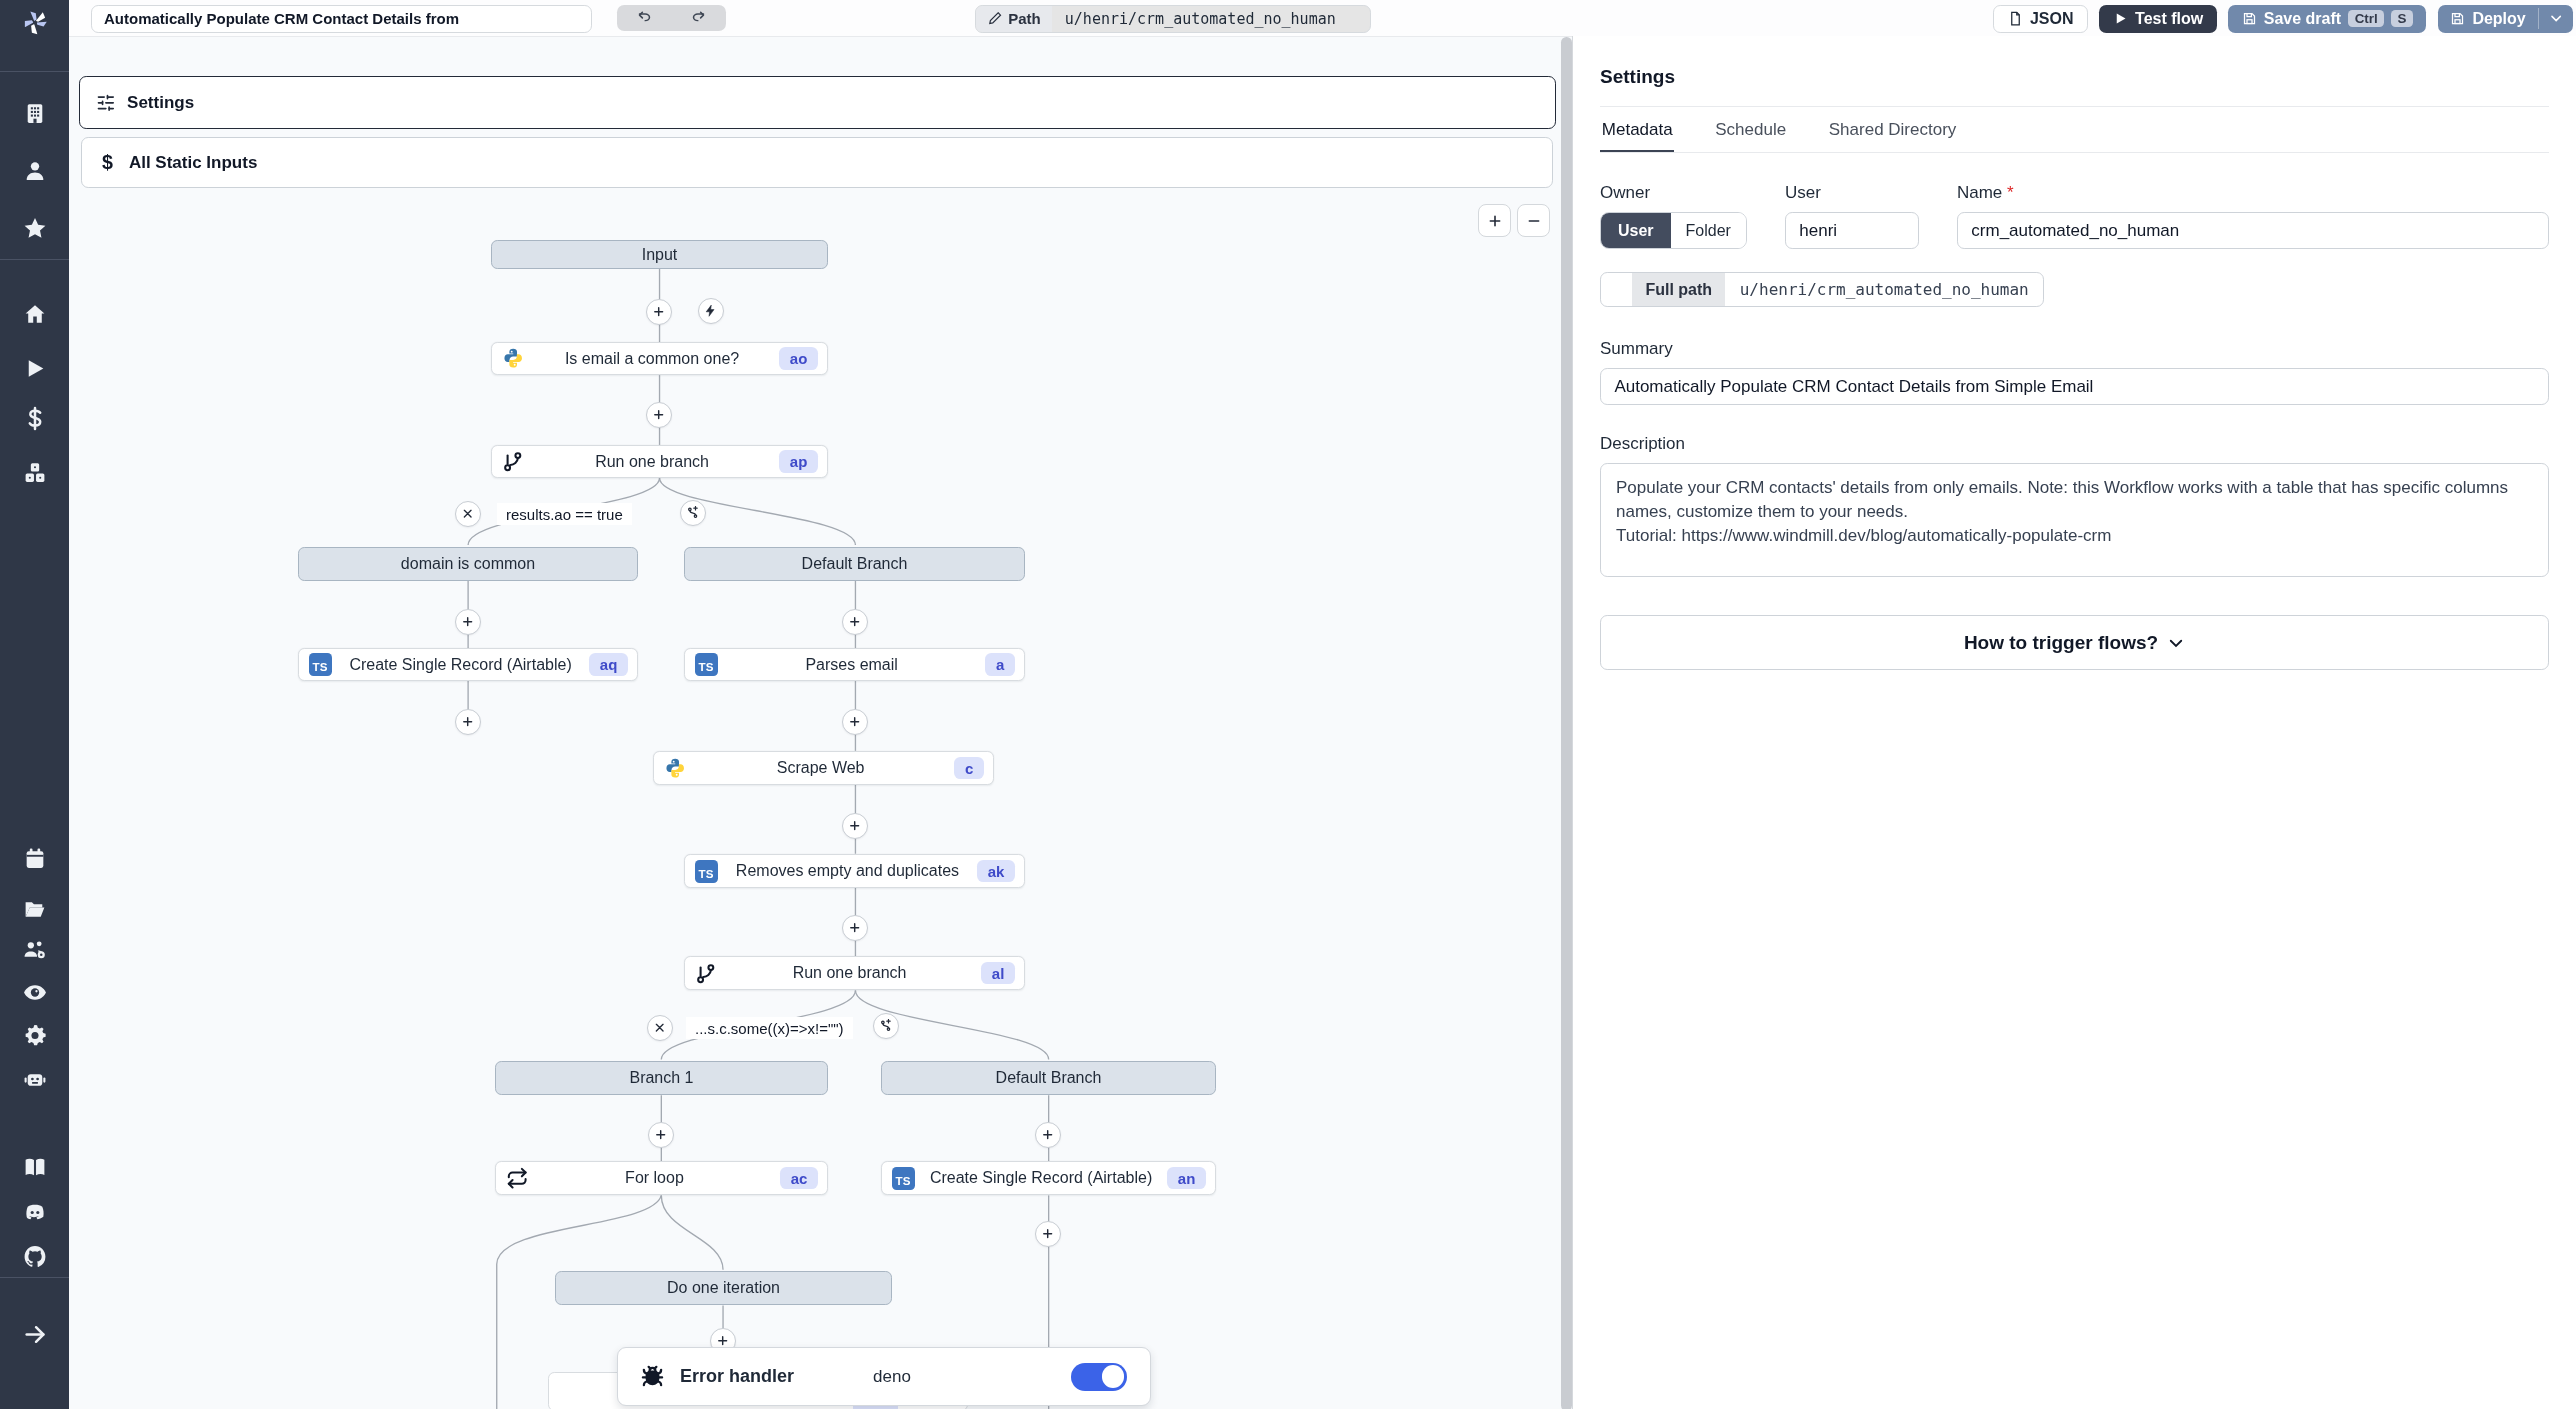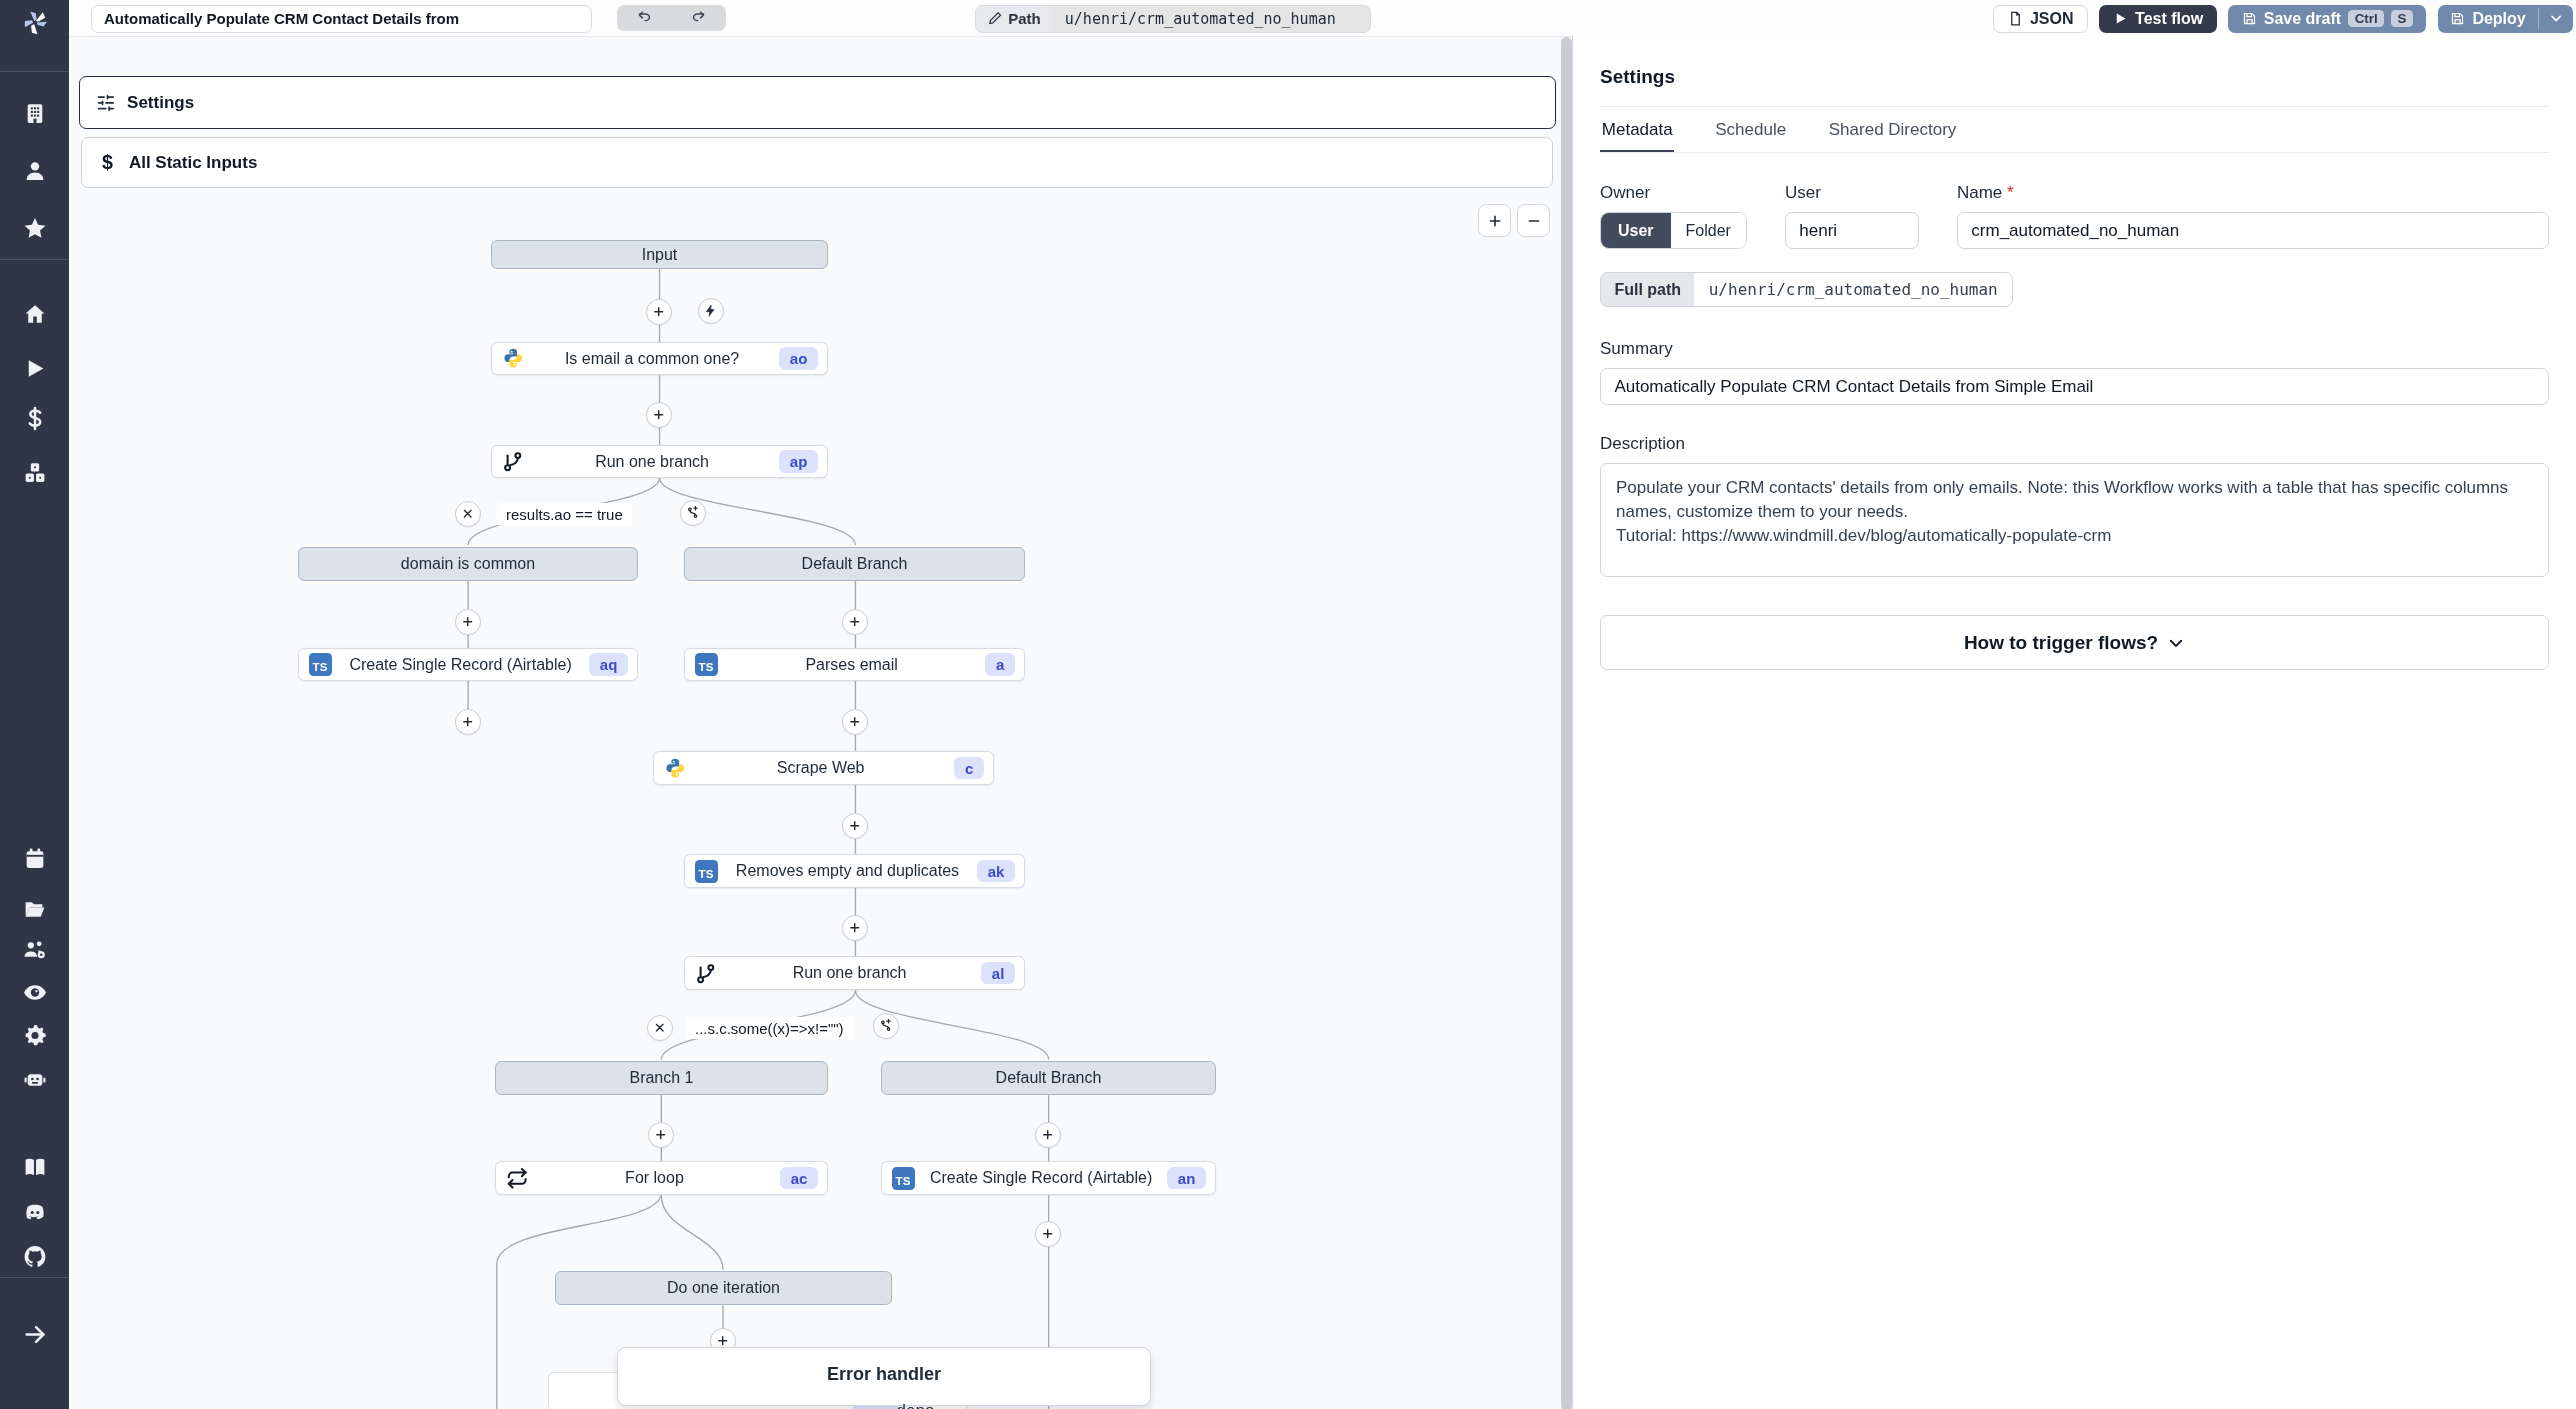--- a/index.html
+++ b/index.html
@@ -69,21 +69,21 @@
   .node.gray { background:#dbe2ea; border:0.9px solid #a8b5c2; justify-content:center; box-shadow:none; }
   .node.gray .nlabel { flex:none; font-size:16px; }
   .circ { position:absolute; width:26px; height:26px; border-radius:50%; background:#fff;
     border:0.9px solid #c8cdd3; display:flex; align-items:center; justify-content:center;
     transform:translate(-50%,-50%); z-index:3; box-shadow:0 0.9px 1.8px rgba(16,24,40,.06); }
   .circ svg { width:13.4px; height:13.4px; stroke:#232a38; }
   .condlabel { position:absolute; background:#fff; padding:2.7px 9px; font-size:15px; color:#111827;
     z-index:3; white-space:nowrap; }
   .errorhandler { position:absolute; left:548px; top:1310px; width:534px; height:59px; background:#fff;
     border:0.9px solid #d4d8dd; border-radius:9px; box-shadow:0 3.6px 9px rgba(16,24,40,.12);
-    display:flex; align-items:center; padding:0 23px; gap:16px; z-index:5;flex-direction:column; }
+    display:flex; align-items:center; padding:0 23px; gap:16px; z-index:5; }
   .errorhandler .ehlabel { font-weight:bold; font-size:18px; }
   .errorhandler .ehlang { font-size:17px; color:#1f2937; margin-left:63px; }
   .toggle { margin-left:auto; width:56px; height:28px; border-radius:14.3px; background:#3b63e8; position:relative; }
   .toggle::after { content:""; position:absolute; right:2.7px; top:2.7px; width:22.4px; height:22.4px;
     border-radius:50%; background:#fff; }
   .ghostnode { position:absolute; left:479px; top:1335px; width:420px; height:39px; background:#fff;
     border:0.9px solid #d8dce0; border-radius:6.3px; display:flex; align-items:center; padding:0 10.7px; z-index:4; }
   .ghostnode .nbadge { position:absolute; left:304px; top:23px; width:45px; height:23px; }
   
   .rpanel { position:absolute; left:1572px; top:36px; width:1004px; height:1374px; background:#fff;
@@ -98,21 +98,21 @@
   .req { color:#dc2626; }
   .seg { display:flex; height:37px; border:0.9px solid #ced3d9; border-radius:9px; overflow:hidden; }
   .seg-on { background:#434c5e; color:#fff; font-weight:bold; font-size:16px; display:flex;
     align-items:center; padding:0 17px; }
   .seg-off { background:#fff; color:#1f2937; font-size:16px; display:flex; align-items:center; padding:0 15px; }
   .tinput { height:37px; border:0.9px solid #ced3d9; border-radius:7.2px; display:flex; align-items:center;
     padding:0 13.4px; font-size:17px; color:#111827; background:#fff; }
   .fullpath { display:inline-flex; height:35px; border:0.9px solid #ced3d9; border-radius:7.2px;
     overflow:hidden; margin-top:23px; }
   .fp-label { background:#e5e7ea; display:flex; align-items:center; padding:0 13.4px; font-size:16px;
-    font-weight:bold; color:#2b3240; }
+    font-weight:bold; color:#2b3240;margin-left:31px; }
   .fp-value { display:flex; align-items:center; padding:0 14.3px; font-family:"DejaVu Sans Mono", monospace;
     font-size:16px; color:#374151; }
   .desc-box { border:0.9px solid #ced3d9; border-radius:7.2px; padding:11.6px 15px; font-size:17px;
     color:#374151; line-height:1.42; white-space:pre-wrap; min-height:114px; }
   .trigger-btn { margin-top:38px; height:55px; border:0.9px solid #ced3d9; border-radius:7.2px; background:#fff;
     display:flex; align-items:center; justify-content:center; gap:9px; font-size:19px; font-weight:bold;
     color:#111827; width:100%; }
   .trigger-btn svg { width:18px; height:18px; stroke:#111827; }
 </style>
 </head>

